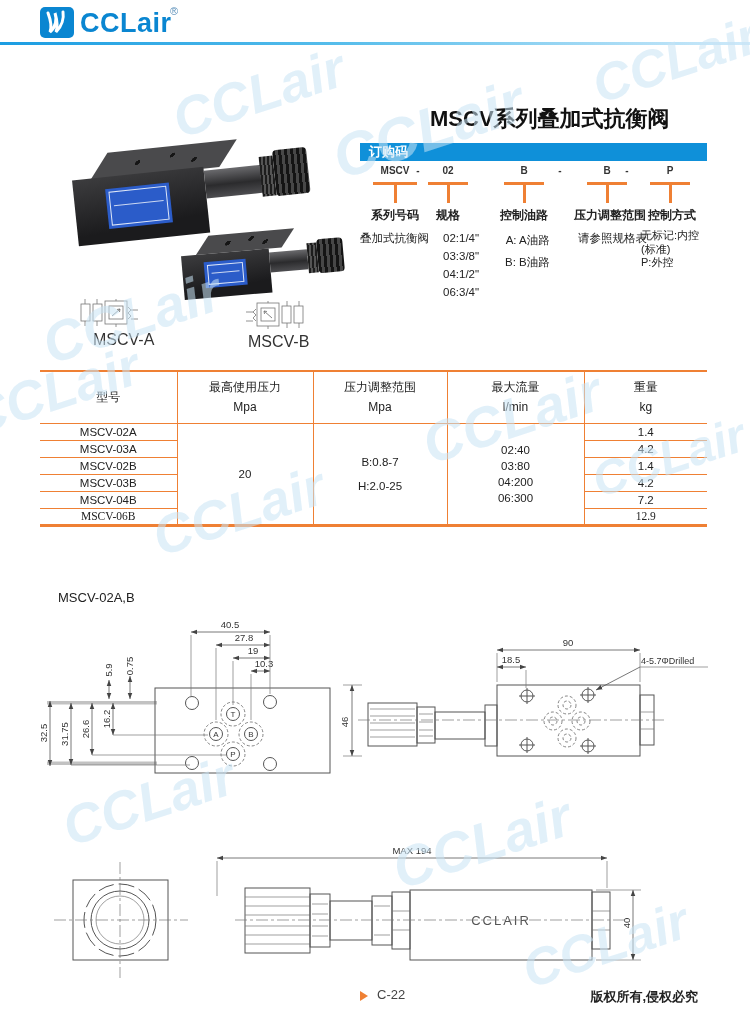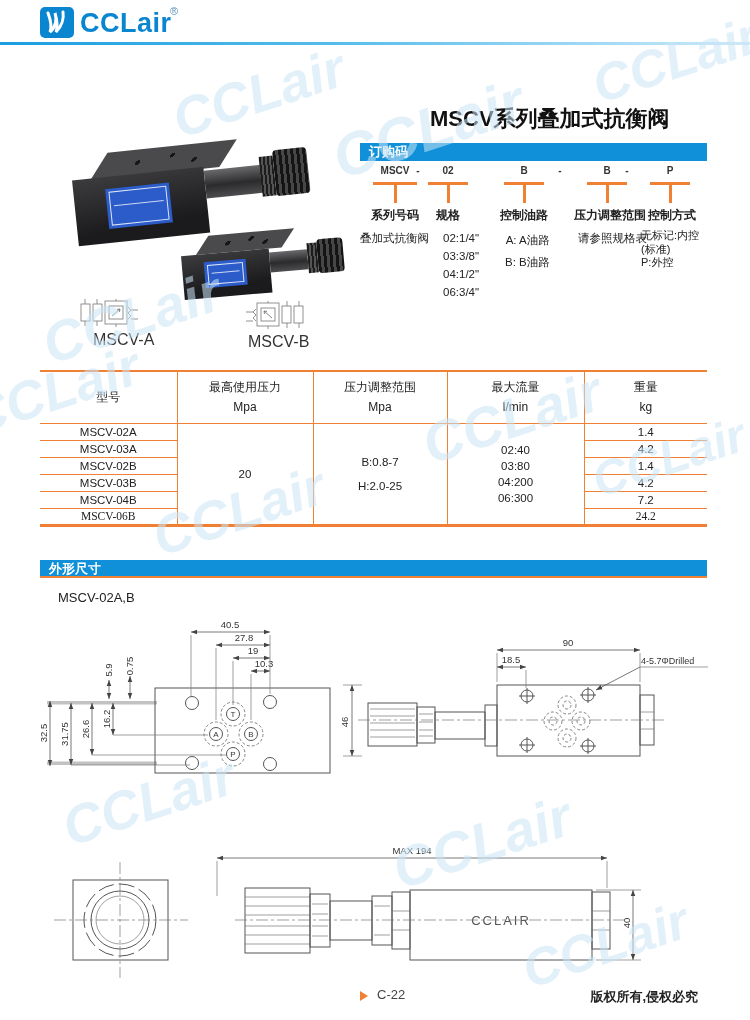--- a/index.html
+++ b/index.html
@@ -281,26 +281,25 @@
       <tr>
           <td class="c-model">MSCV-03B</td>
           <td class="vline c-weight">4.2</td>
         </tr>
       <tr>
           <td class="c-model">MSCV-04B</td>
           <td class="vline c-weight">7.2</td>
         </tr>
       <tr>
           <td class="c-model">MSCV-06B</td>
-          <td class="vline c-weight">24.2</td>
+          <td class="vline c-weight">12.9</td>
         </tr>
     </tbody>
   </table>
 
-  <div class="secbar underlined dims-bar">外形尺寸</div>
   <div class="dims-model">MSCV-02A,B</div>
 
   <svg class="dims-svg" width="670" height="372" viewBox="0 0 670 372">
     <defs>
       <marker id="ar" markerWidth="9" markerHeight="8" refX="8" refY="4" orient="auto-start-reverse">
         <path d="M0,1 L8,4 L0,7 z" fill="#444"></path>
       </marker>
     </defs>
 
     <rect class="rail" x="7" y="93" width="110" height="3.5"></rect>

